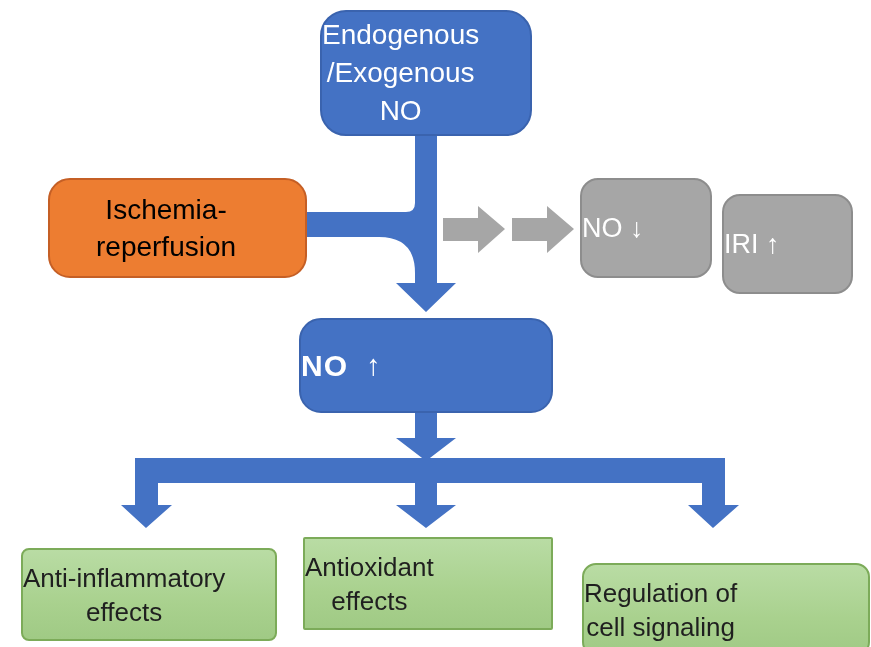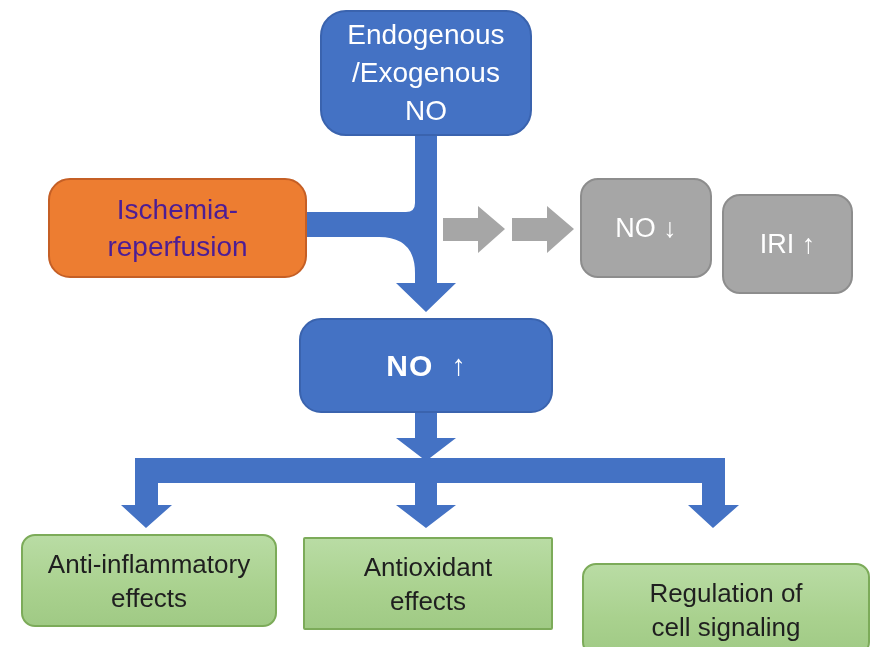--- a/index.html
+++ b/index.html
@@ -6,34 +6,35 @@
   #canvas{
     position:relative;
     width:871px;height:647px;
     background:#ffffff;
     font-family:"Liberation Sans","DejaVu Sans",sans-serif;
     overflow:hidden;
   }
   #arrows{position:absolute;left:0;top:0;width:871px;height:647px;}
   .node{
     position:absolute;
-    display:flex;align-items:center;justify-content:center;
+    display:flex;align-items:center;justify-content:flex-start;
     text-align:center;
     box-sizing:border-box;
   }
   .node .label{white-space:pre-line;}
   .blue-node{
     background:#4472c4;
     border:2px solid #3a63ae;
     color:#ffffff;
   }
   .orange-node{
     background:#ed7d31;
     border:2px solid #c55f25;
-    color:#4c1d95;
+    color:#000000;
+    padding-left:46px;
   }
   .gray-node{
     background:#a6a6a6;
     border:2px solid #8d8d8d;
     color:#ffffff;
   }
   .green-node{
     background:linear-gradient(180deg,#b9dca4 0%,#a9d18e 60%,#a0ca85 100%);
     border:2px solid #7cab59;
     color:#1f1f1f;
@@ -62,21 +63,21 @@
   #node-no-up{
     left:299px;top:318px;width:254px;height:95px;
     border-radius:22px;
     font-size:30px;
   }
   #node-no-up .bold-label{font-weight:bold;letter-spacing:1px;}
   #node-no-up .arrow-glyph{font-weight:400;margin-left:18px;font-size:29px;}
   .green-node{
     font-size:26px;line-height:34px;
   }
-  #node-anti-inflammatory{left:21px;top:534px;width:256px;height:93px;border-radius:14px;}
+  #node-anti-inflammatory{left:21px;top:548px;width:256px;height:93px;border-radius:8px;}
   #node-antioxidant{left:303px;top:537px;width:250px;height:93px;border-radius:2px;}
   #node-regulation{left:582px;top:563px;width:288px;height:93px;border-radius:14px;}
 </style>
 </head>
 <body>
 
 <div id="canvas">
 
   <svg id="arrows" viewBox="0 0 871 647" xmlns="http://www.w3.org/2000/svg">
 

